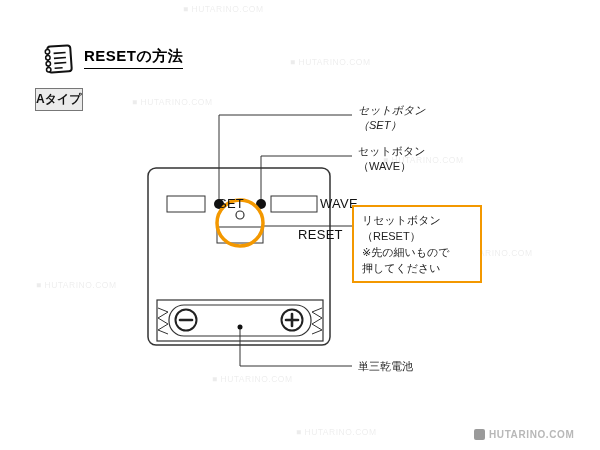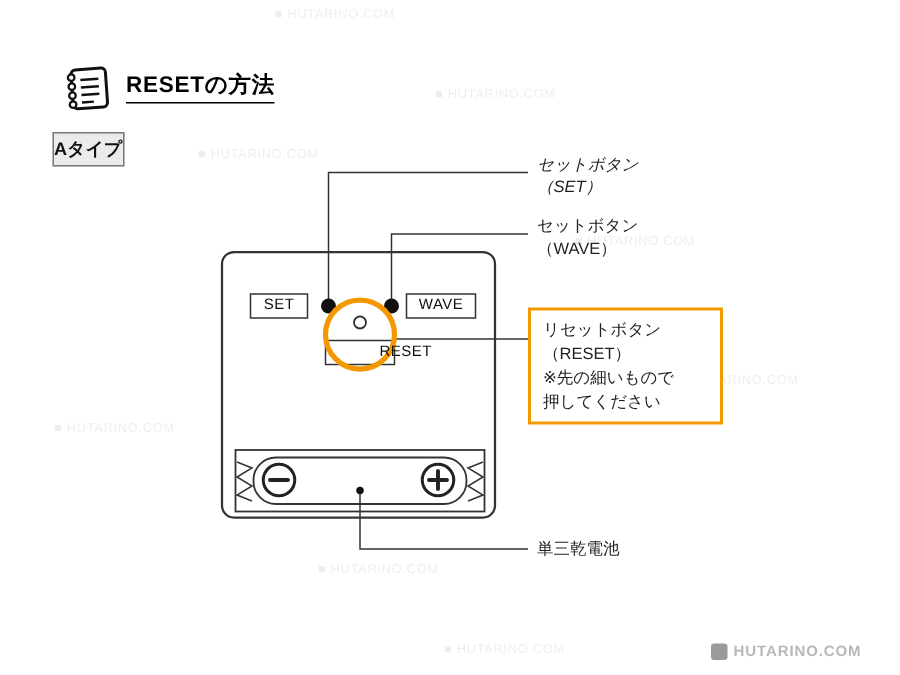--- a/index.html
+++ b/index.html
@@ -28,22 +28,22 @@
   .cl        { fill:none; stroke:#333; stroke-width:1; }
   .dot       { fill:#111; }
   .lblrect   { fill:#fff; stroke:#333; stroke-width:1; }
   .ring      { fill:none; stroke:#f39800; stroke-width:3.5; }
   .sym       { fill:none; stroke:#222; stroke-width:2; }
   .symline   { stroke:#222; stroke-width:2.6; stroke-linecap:round; }
   .spring    { fill:none; stroke:#333; stroke-width:1; }
 
   
   .box-label {
-    position:absolute; text-align:center; font-size:10px;
-    line-height:16px; color:#111; letter-spacing:.3px;
+    position:absolute; text-align:center; font-size:13px;
+    line-height:16px; color:#111; letter-spacing:.3px;margin-left:45px;
   }
   .lbl-set   { left:167px; top:196px; width:38px; height:16px; }
   .lbl-wave  { left:271px; top:196px; width:46px; height:27px; }
   .lbl-reset { left:217px; top:227px; width:46px; height:16px;padding-left:36px; }
 
   
   .callout-text { position:absolute; font-size:11px; line-height:15px; color:#222; }
   .co-set     { left:358px; top:103px;font-style:italic; }
   .co-wave    { left:358px; top:144px; }
   .co-battery { left:358px; top:359px; }

